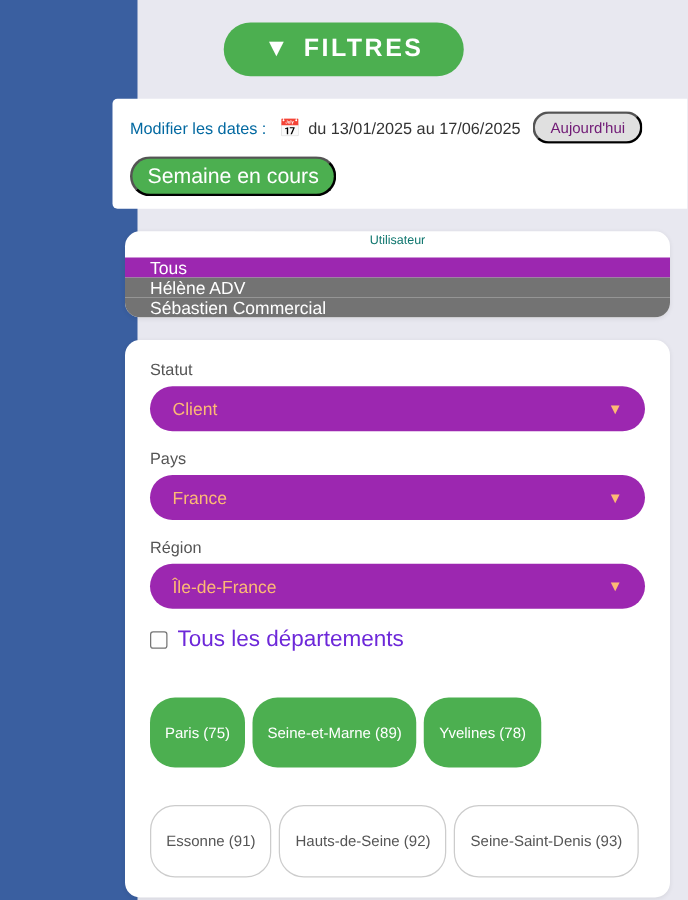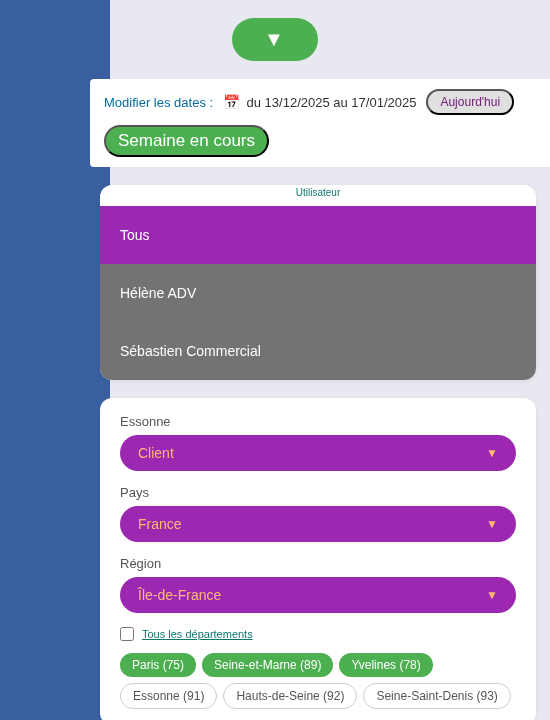--- a/index.html
+++ b/index.html
@@ -128,21 +128,21 @@
       color: #0f766e;
       padding: 2px 0 0 0;
       margin-bottom: 8px;
     }
 
     .user-list {
       background: transparent;
     }
 
     .user-item {
-      padding: 21px 20px;
+      padding: 0 20px;
       font-size: 14px;
       color: white;
       cursor: pointer;
     }
 
     .user-item.active {
       background: #9c27b0;
     }
 
     .user-item.light {
@@ -191,38 +191,38 @@
       margin-top: 2px;
     }
 
     .checkbox-row input[type="checkbox"] {
       width: 14px;
       height: 14px;
       cursor: pointer;
     }
 
     .checkbox-row label {
-      font-size: 11px;
-      color: #0f766e;
-      text-decoration: underline;
+      font-size: 18px;
+      color: #6d28d9;
     }
 
     
     .dept-chips {
       display: flex;
       flex-wrap: wrap;
       gap: 6px;
     }
 
     .dept-chip {
       border-radius: 20px;
-      padding: 5px 12px;
+      padding: 21px 12px;
       font-size: 12px;
       cursor: pointer;
       white-space: nowrap;
+      margin-top: 24px;
     }
 
     .dept-chip.green {
       background: #4caf50;
       color: white;
     }
 
     .dept-chip.outline {
       background: white;
       color: #555;
@@ -232,47 +232,48 @@
 </head>
 <body>
 
 <div class="sidebar-bg"></div>
 
 <div class="main-content">
 
   <div class="filter-header">
     <button class="filter-btn">
       <span class="funnel-icon">▼</span>
+      <span>FILTRES</span>
     </button>
   </div>
 
   <div class="date-bar">
     <span class="date-label">Modifier les dates :</span>
     <div class="date-range">
       <span class="calendar-icon">📅</span>
-      <span>du 13/12/2025 au 17/01/2025</span>
+      <span>du 13/01/2025 au 17/06/2025</span>
     </div>
     <button class="date-chip-today">Aujourd'hui</button>
     <button class="date-chip-week">Semaine en cours</button>
   </div>
 
   <div class="card utilisateur-card">
     <div class="utilisateur-title">Utilisateur</div>
     <div class="user-list">
 
     <div class="user-item active">Tous</div>
         <div class="user-item light">Hélène ADV</div>
         <div class="user-item light">Sébastien Commercial</div>
       </div>
   </div>
 
   <div class="card filters-card">
 
     <div class="filter-group">
-      <div class="filter-group-label">Essonne</div>
+      <div class="filter-group-label">Statut</div>
       <div class="dropdown-select">
         <span>Client</span>
         <span class="dropdown-arrow">▼</span>
       </div>
     </div>
 
     <div class="filter-group">
       <div class="filter-group-label">Pays</div>
       <div class="dropdown-select">
         <span>France</span>

